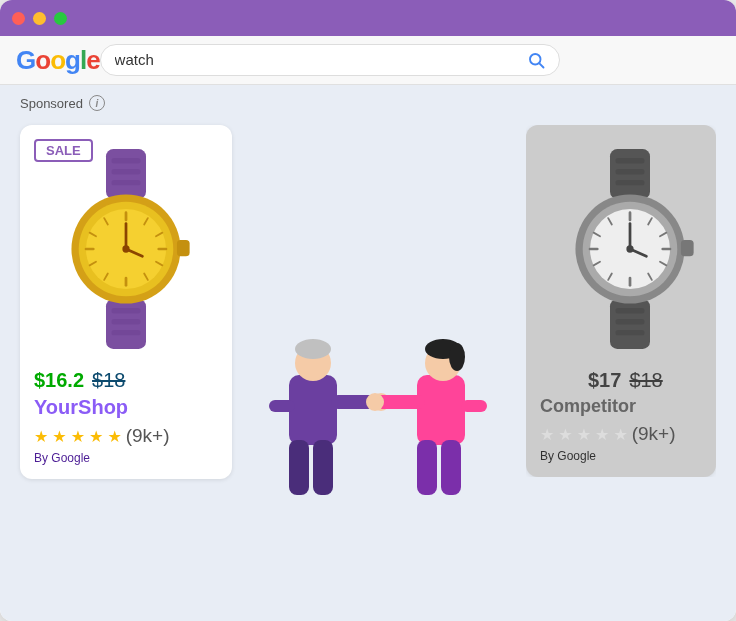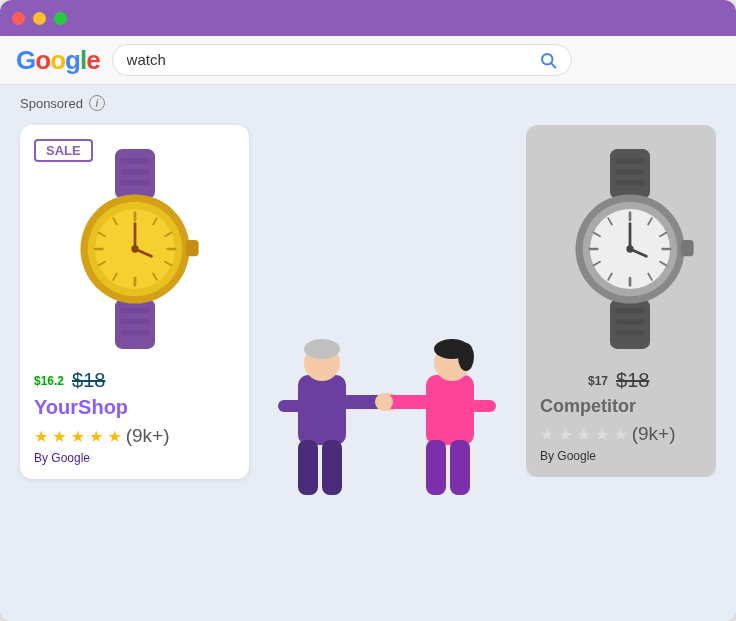--- a/index.html
+++ b/index.html
@@ -42,21 +42,20 @@
     .tl-yellow { background: #FFBD2E; }
     .tl-green { background: #28C840; }
 
     
     .browser-chrome {
       background: #f8f8f8;
       border-bottom: 1px solid #e0e0e0;
       padding: 8px 16px;
       display: flex;
       align-items: center;
-      gap: 12px;
       flex-shrink: 0;
     }
 
     .google-logo {
       font-size: 26px;
       font-weight: bold;
       letter-spacing: -1px;
       flex-shrink: 0;
     }
     .logo-g { color: #4285F4; }
@@ -132,21 +131,21 @@
       gap: 16px;
       align-items: flex-start;
       position: relative;
     }
 
     
     .product-card {
       background: #fff;
       border-radius: 12px;
       padding: 14px;
-      width: 229px;
+      width: 212px;
       flex-shrink: 0;
       box-shadow: 0 1px 4px rgba(0,0,0,0.1);
       position: relative;
     }
 
     .product-card.competitor {
       background: #d8d8d8;
       filter: grayscale(100%);
     }
 
@@ -181,21 +180,21 @@
     }
 
     .price-row {
       display: flex;
       align-items: center;
       gap: 8px;
       margin-bottom: 4px;
     }
 
     .current-price {
-      font-size: 12px;
+      font-size: 20px;
       font-weight: bold;
       color: #00AA00;
       text-align: right;
     }
 
     .original-price {
       font-size: 20px;
       color: #0c4a6e;
       text-decoration: line-through;
     }

